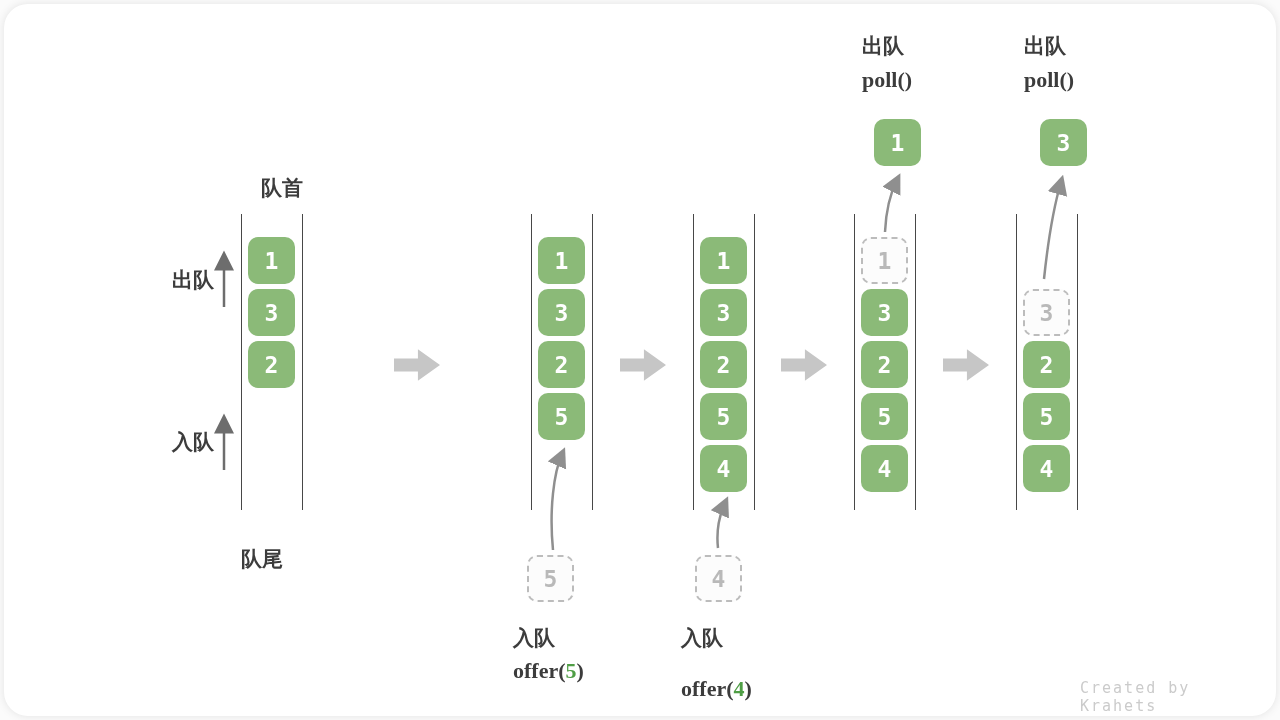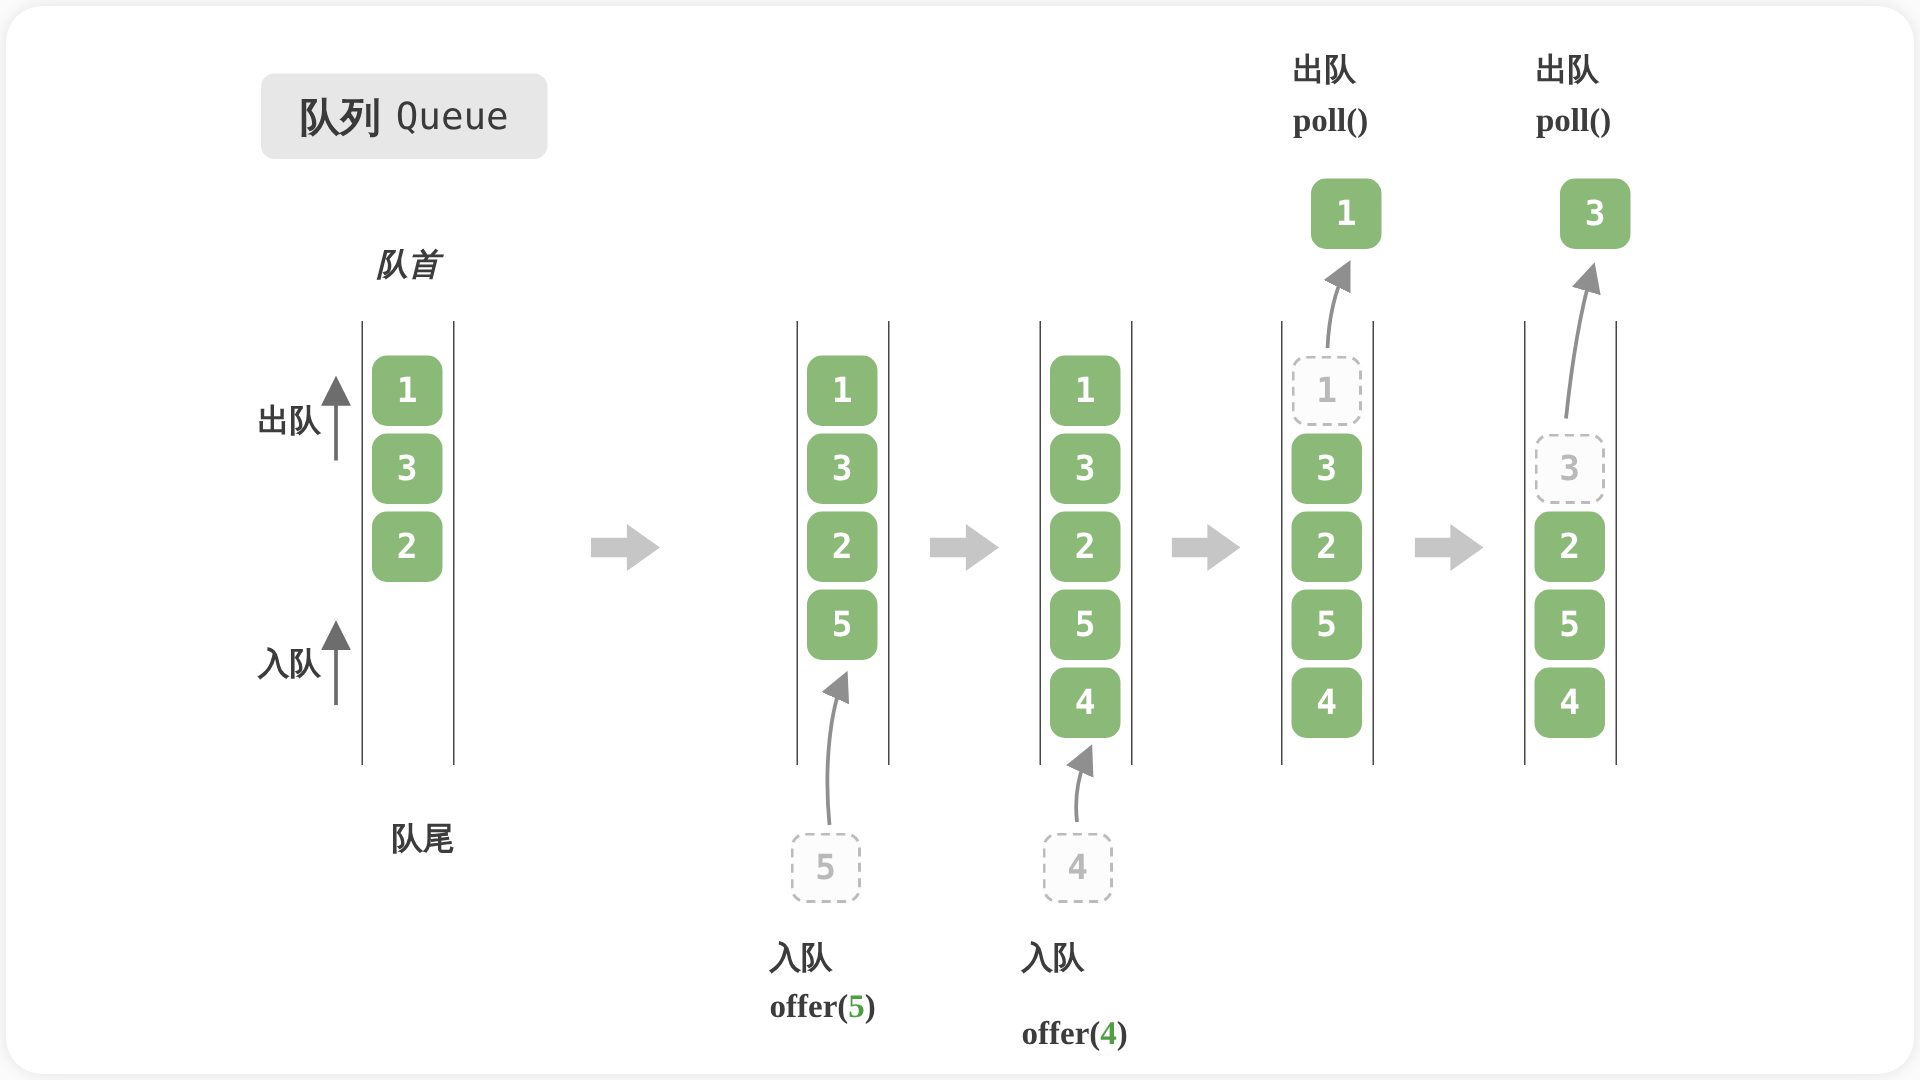--- a/index.html
+++ b/index.html
@@ -6,22 +6,22 @@
   html,body { margin:0; padding:0; width:1280px; height:720px; background:#fbfbfb; font-family:"Liberation Sans", sans-serif; }
   .canvas { position:absolute; left:4px; top:4px; width:1272px; height:712px; background:#ffffff;
             border-radius:24px; box-shadow:0 0 10px rgba(0,0,0,0.10); overflow:hidden; }
 
   .badge { position:absolute; left:170px; top:45px; width:191px; height:57px; background:#e7e7e7;
            border-radius:9px; display:flex; align-items:center; justify-content:center; gap:10px; }
   .badge-zh { font-size:27px; font-weight:bold; color:#3a3a3a; }
   .badge-en { font-size:25px; color:#3a3a3a; font-family:"DejaVu Sans Mono", monospace; }
 
   .lbl { position:absolute; color:#3c3c3c; font-weight:bold; font-size:21px; }
-  .front { left:237px; top:158px; width:62px; text-align:center;font-style:italic; }
-  .rear  { left:237px; top:541px; width:62px; text-align:right; }
+  .front { left:237px; top:170px; width:62px; text-align:right; }
+  .rear  { left:237px; top:541px; width:62px; text-align:left; }
   .side-dequeue { left:168px; top:262px; }
   .side-enqueue { left:168px; top:424px; }
 
   .queue { position:absolute; top:210px; width:62px; height:296px;
            border-left:1.5px solid #474747; border-right:1.5px solid #474747; }
   .cell { position:absolute; width:47px; height:47px; border-radius:10px;
           display:flex; align-items:center; justify-content:center;
           font-family:"DejaVu Sans Mono", monospace; font-size:23px; font-weight:bold; }
   .queue .cell { left:6px; }
   .solid { background:#8bba78; color:#ffffff; }
@@ -37,24 +37,20 @@
 
   .overlay { position:absolute; left:0; top:0; pointer-events:none; }
   .watermark { position:absolute; left:1076px; top:675px; font-family:"DejaVu Sans Mono", monospace;
                font-size:15px; letter-spacing:2px; color:#cbcbcb; }
 </style>
 </head>
 <body>
 
 <div class="canvas">
 
-  <div class="badge">
-    <span class="badge-zh">队列</span>
-    <span class="badge-en">Queue</span>
-  </div>
 
   <div class="lbl front">队首</div>
   <div class="lbl rear">队尾</div>
   <div class="lbl side-dequeue">出队</div>
   <div class="lbl side-enqueue">入队</div>
 
   <div class="queue" style="left:237px">
     <div class="cell solid r0">1</div>
     <div class="cell solid r1">3</div>
     <div class="cell solid r2">2</div>
@@ -122,13 +118,14 @@
       </marker>
     </defs>
     <path d="M220,303 L220,254" stroke="#6d6d6d" stroke-width="2.5" fill="none" marker-end="url(#ah-dark)"></path>
     <path d="M220,466 L220,417" stroke="#6d6d6d" stroke-width="2.5" fill="none" marker-end="url(#ah-dark)"></path>
     <path d="M549,546 C545,505 550,468 558,450" stroke="#8f8f8f" stroke-width="2.5" fill="none" marker-end="url(#ah-gray)"></path>
     <path d="M714,544 C712,526 716,510 721,499" stroke="#8f8f8f" stroke-width="2.5" fill="none" marker-end="url(#ah-gray)"></path>
     <path d="M881,228 C882,206 887,188 893,176" stroke="#8f8f8f" stroke-width="2.5" fill="none" marker-end="url(#ah-gray)"></path>
     <path d="M1040,275 C1044,237 1050,202 1057,178" stroke="#8f8f8f" stroke-width="2.5" fill="none" marker-end="url(#ah-gray)"></path>
   </svg>
 
+  <div class="watermark">Created by Krahets</div>
 </div>
 
 </body></html>

